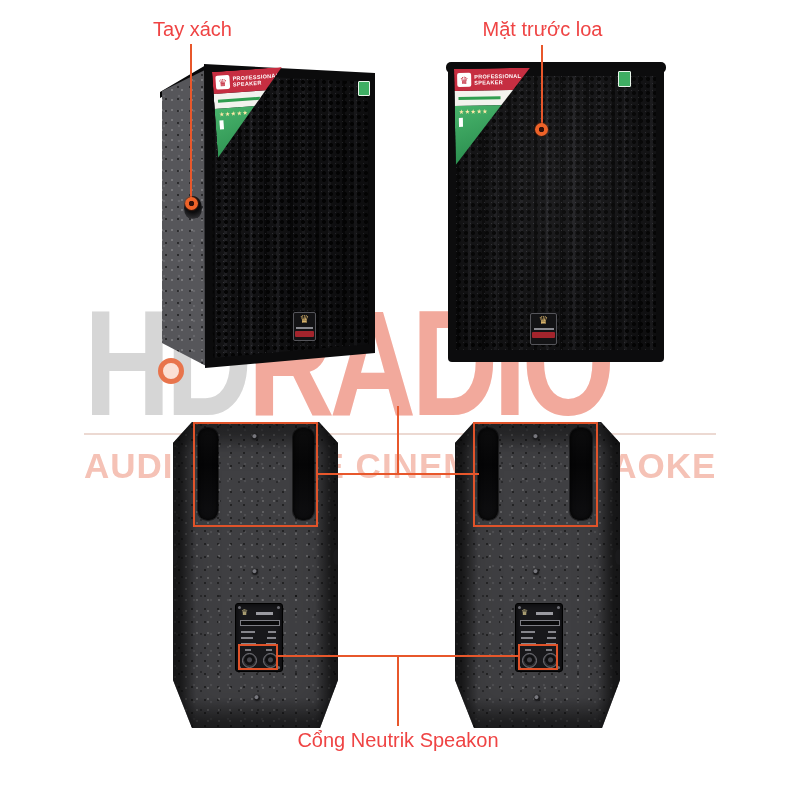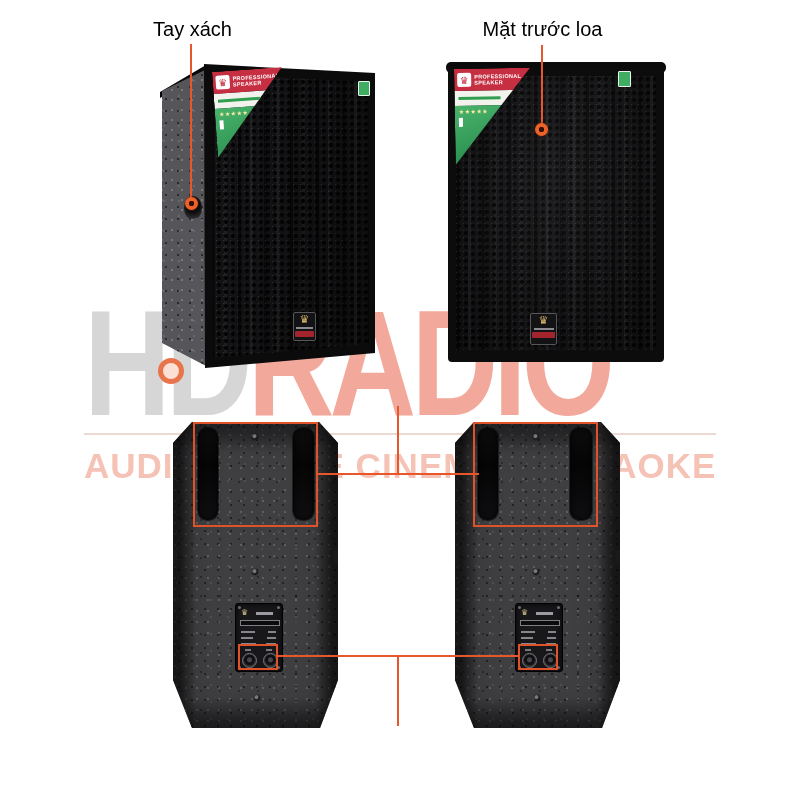--- a/index.html
+++ b/index.html
@@ -38,21 +38,21 @@
       radial-gradient(circle at 6px 5px,rgba(0,0,0,.5) 1px,transparent 1.5px),
       radial-gradient(circle at 4px 8px,rgba(255,255,255,.1) 1.1px,transparent 1.6px);
     background-size:10px 10px,12px 12px,15px 15px;}
 
   
   .c-line{position:absolute;background:#e8572b;z-index:30;}
   .c-dot{position:absolute;width:13px;height:13px;border-radius:50%;z-index:31;
          background:radial-gradient(circle at 50% 50%,#31100a 0 2.5px,#ee6228 3px 100%);
          box-shadow:0 0 0 1px rgba(120,40,10,.35);}
   .c-rect{position:absolute;border:2px solid #e0532a;z-index:30;}
-  .c-label{position:absolute;font-size:20px;color:#000000;text-align:center;z-index:32;}
+  .c-label{position:absolute;font-size:20px;color:#ef4444;text-align:center;z-index:32;}
   .c-label-red{position:absolute;font-size:20px;font-weight:bold;color:#e64a23;text-align:center;z-index:32;}
 
   
   .badge{position:absolute;clip-path:polygon(0 0,100% 0,0 100%);z-index:5;}
   .badge .b-red{position:relative;height:22px;background:#c62e41;display:flex;align-items:center;gap:3px;padding-left:3px;box-sizing:border-box;}
   .badge .b-crownbox{width:14px;height:14px;background:#fff;border-radius:2px;display:flex;align-items:center;justify-content:center;font-size:10px;color:#c62e41;}
   .badge .b-lines{display:flex;flex-direction:column;line-height:6px;}
   .badge .b-lines span{font-size:5.5px;font-weight:bold;color:#fff;letter-spacing:.3px;}
   .badge .b-white{height:15px;background:#f3f3ee;display:flex;align-items:center;padding-left:4px;box-sizing:border-box;}
   .badge .b-greenbar{width:42px;height:3px;background:#2f9e4f;}
@@ -228,14 +228,15 @@
 
   <div class="c-line" style="left:397px;top:406px;width:2px;height:68px;"></div>
   <div class="c-line" style="left:318px;top:473px;width:161px;height:2px;"></div>
   <div class="c-rect" style="left:193px;top:422px;width:121px;height:101px;"></div>
   <div class="c-rect" style="left:473px;top:422px;width:121px;height:101px;"></div>
 
   <div class="c-rect" style="left:238px;top:644px;width:36px;height:22px;"></div>
   <div class="c-rect" style="left:518px;top:644px;width:36px;height:22px;"></div>
   <div class="c-line" style="left:276px;top:655px;width:243px;height:2px;"></div>
   <div class="c-line" style="left:397px;top:655px;width:2px;height:71px;"></div>
+  <div class="c-label" style="left:268px;top:729px;width:260px;">Cổng Neutrik Speakon</div>
 
 </div>
 
 </body></html>

